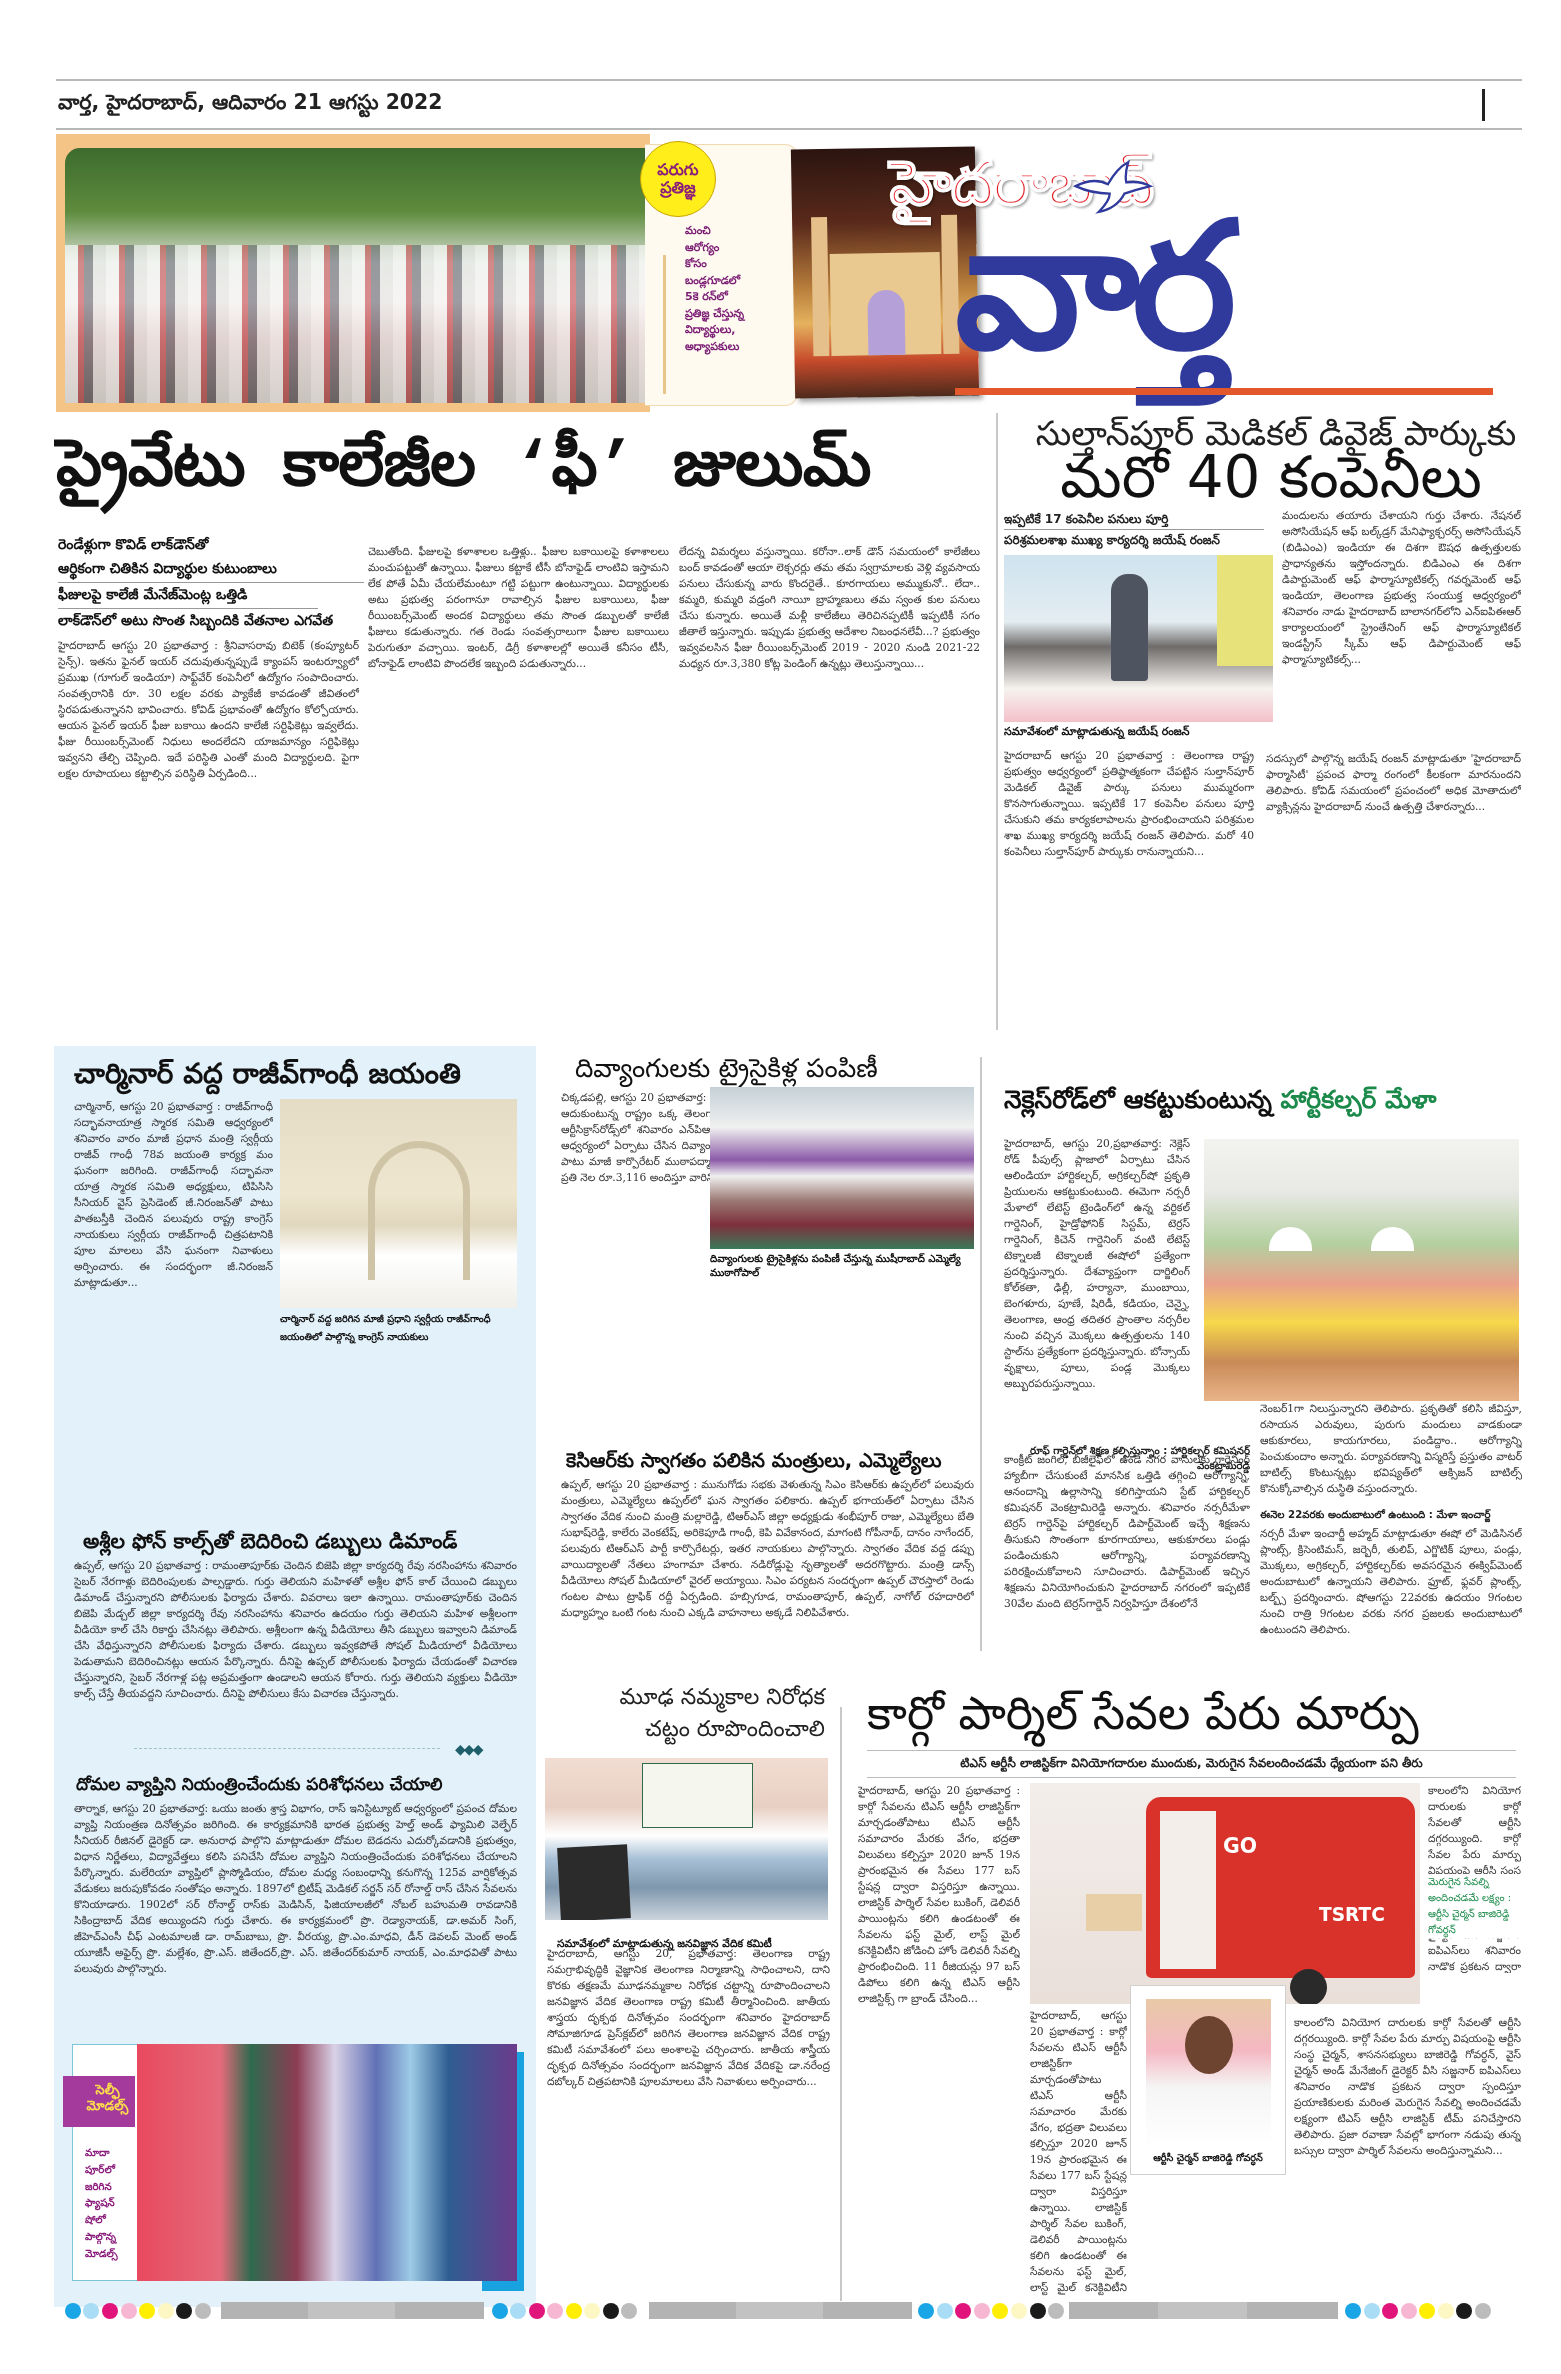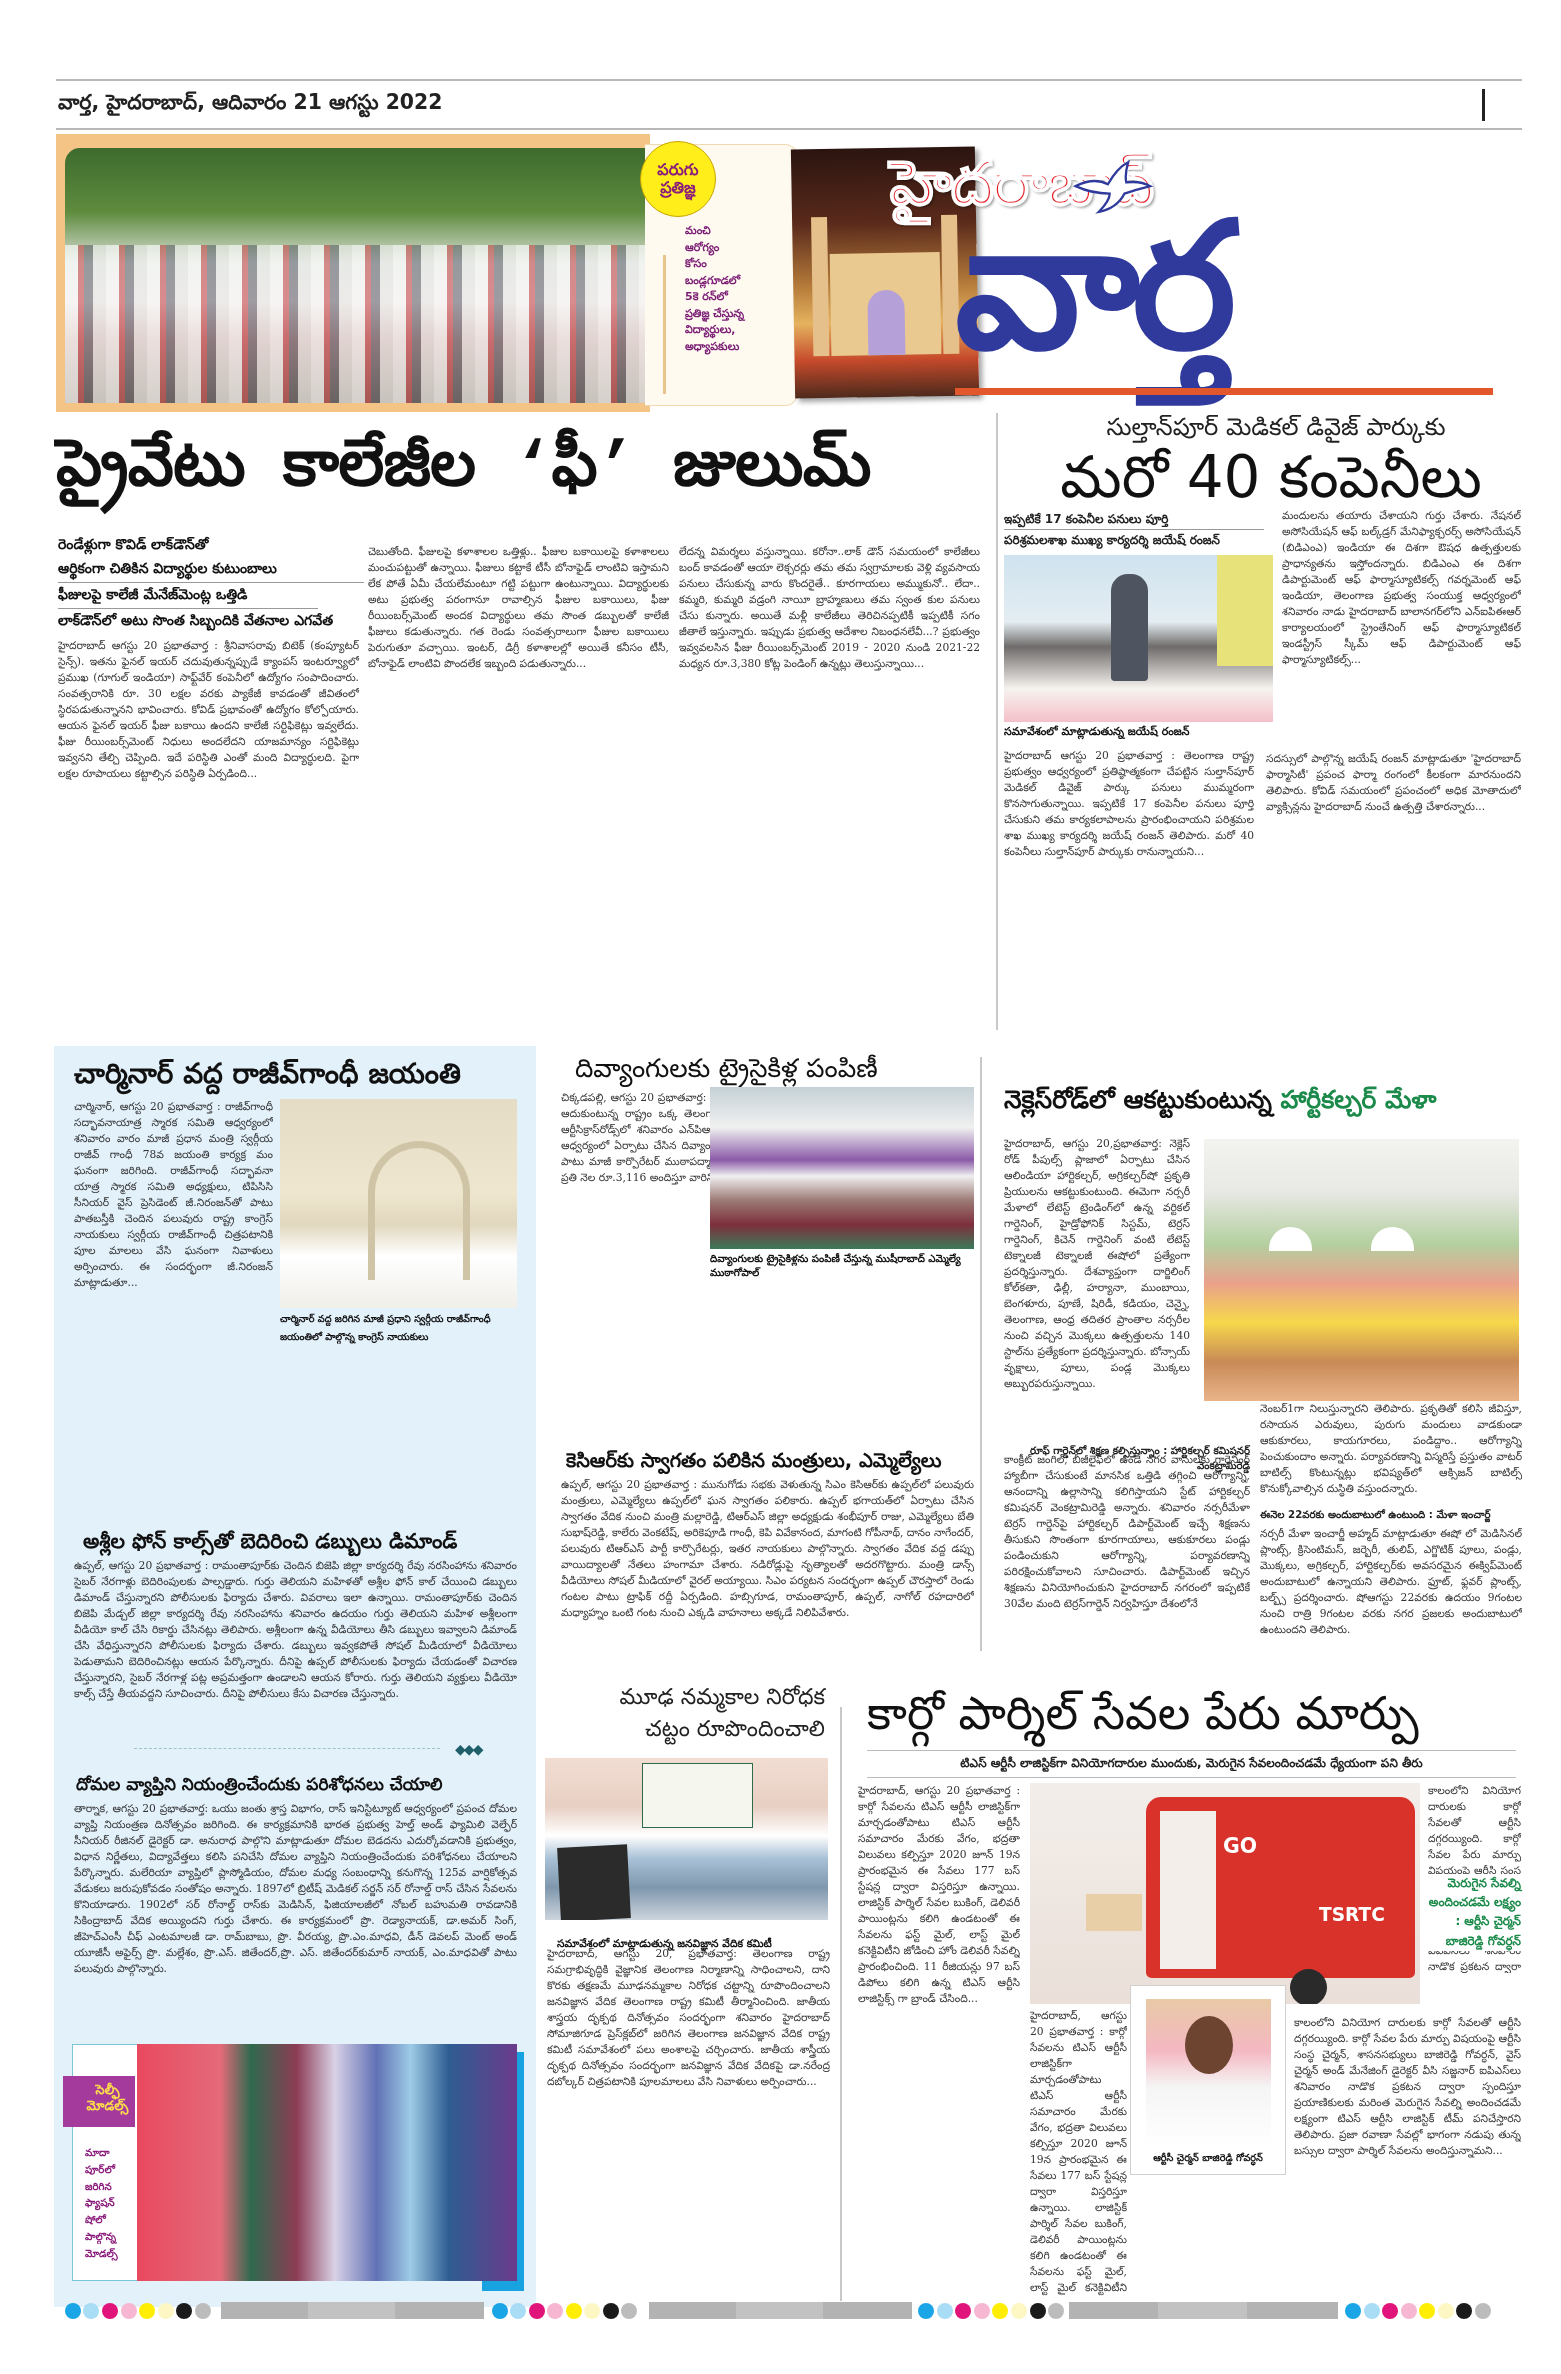--- a/index.html
+++ b/index.html
@@ -28,21 +28,21 @@
   .charminar-tower { position:absolute; bottom:42px; width:16.7px; height:139px; background:#e6c08a; }
   .charminar-body { position:absolute; left:37px; right:37px; bottom:42px; height:102px; background:#e9c98f; }
   .charminar-arch { position:absolute; left:74px; width:37px; bottom:42px; height:65px; background:#b5a1d8; border-radius:18.6px 18.6px 0 0; }
   .hyd-title { left: 890px; top: 147px; font-size: 61px; font-weight: bold; color: #e11e26; letter-spacing: -1.9px; -webkit-text-stroke: 1.9px #fff; text-shadow: 1.9px 1.9px 2.8px rgba(0,0,0,.4); }
   .vaartha-title { left: 955px; top: 199px; font-size: 176px; line-height: 1; font-weight: bold; color: #2f3a9c; letter-spacing: -7.4px; }
   .dove-icon { left: 1071px; top: 160px; width: 83px; height: 56px; }
   .masthead-rule { left: 955px; top: 388px; width: 538px; height: 7.4px; background: #e3572d; }
 
   
   .lead-headline { left: 56px; top: 429px; width: 928px; font-size: 65px; font-weight: bold; color: #111; letter-spacing: -0.9px; white-space: nowrap; font-family: Liberation Mono, monospace; }
-  .sub-kicker { left: 1030px; top: 413px; width: 492px; text-align:center; font-size: 24px; color: #222; }
+  .sub-kicker { left: 1030px; top: 413px; width: 492px; text-align:center; font-size: 34px; color: #222; }
   .sub-headline { left: 1016px; top: 443px; width: 510px; text-align:center; font-size: 58px; color: #111; }
   .vsep { position:absolute; width: 1.9px; background: #c8c8c8; }
 
   .deck { left: 58px; width: 306px; font-size: 14px; font-weight: bold; color: #111; border-bottom: 1.4px solid #999; padding-bottom: 1.9px; }
 
   .col-text { position: absolute; font-family: "DejaVu Serif", serif; font-size: 10.7px; line-height: 16px; color: #333; text-align: justify; overflow: hidden; }
 
   .photo { position:absolute; overflow:hidden; }
   .caption { position:absolute; font-size: 11px; font-weight: bold; color: #111; }
 
@@ -57,21 +57,21 @@
   .selfie-label { left: 63px; top: 2076px; width: 72px; height: 51px; background: #a43a9c; color: #ffe04a; font-weight:bold; font-size: 13px; text-align:center; line-height: 1.3; padding-top: 5.6px; padding-left: 17px; }
   .selfie-text { left: 85px; top: 2145px; width: 56px; font-size: 10.2px; color: #8a1c7c; line-height: 1.65; font-weight: bold; }
   .selfie-photo { left: 137px; top: 2044px; width: 380px; height: 237px;
     background: linear-gradient(90deg,#e9495f 0%,#e46a7a 22%,#2f6a4e 30%,#8c3c54 42%,#d9d1e6 52%,#6171b5 63%,#9dcbe6 72%,#2e5d92 82%,#6b3b8c 100%); }
 
   
   .swatch { position:absolute; width: 16px; height: 16px; border-radius: 50%; top: 2303px; }
   .graybar { position:absolute; top: 2302px; height: 16.7px; background: linear-gradient(90deg,#b3b3b3 0%,#b3b3b3 33%,#c2c2c2 33%,#c2c2c2 66%,#b3b3b3 66%); }
 
   .green-head { color: #1b8a4a; }
-  .sidebar-green { position:absolute; color: #1b8a4a; font-size: 12px; font-weight: bold; text-align: right; line-height: 1.6; }
+  .sidebar-green { position:absolute; color: #1b8a4a; font-size: 10px; font-weight: normal; text-align: left; line-height: 1.6; }
 </style>
 </head>
 <body>
 
 <div class="rule" style="top:79px;"></div>
 <div class="dateline">వార్త, హైదరాబాద్, ఆదివారం 21 ఆగస్టు 2022</div>
 <div class="page-bar"></div>
 <div class="rule" style="top:128px;"></div>
 
 <div class="abs top-photo-wrap"></div>

